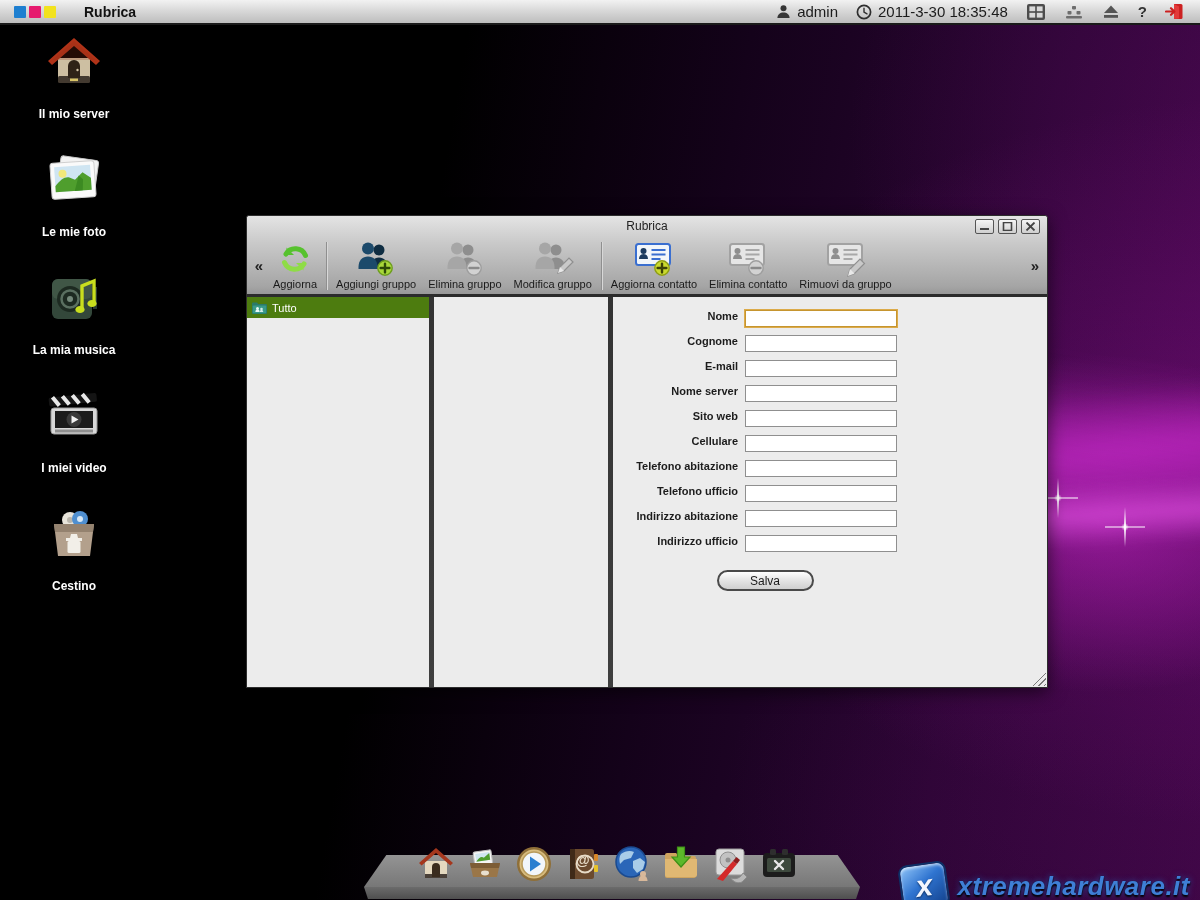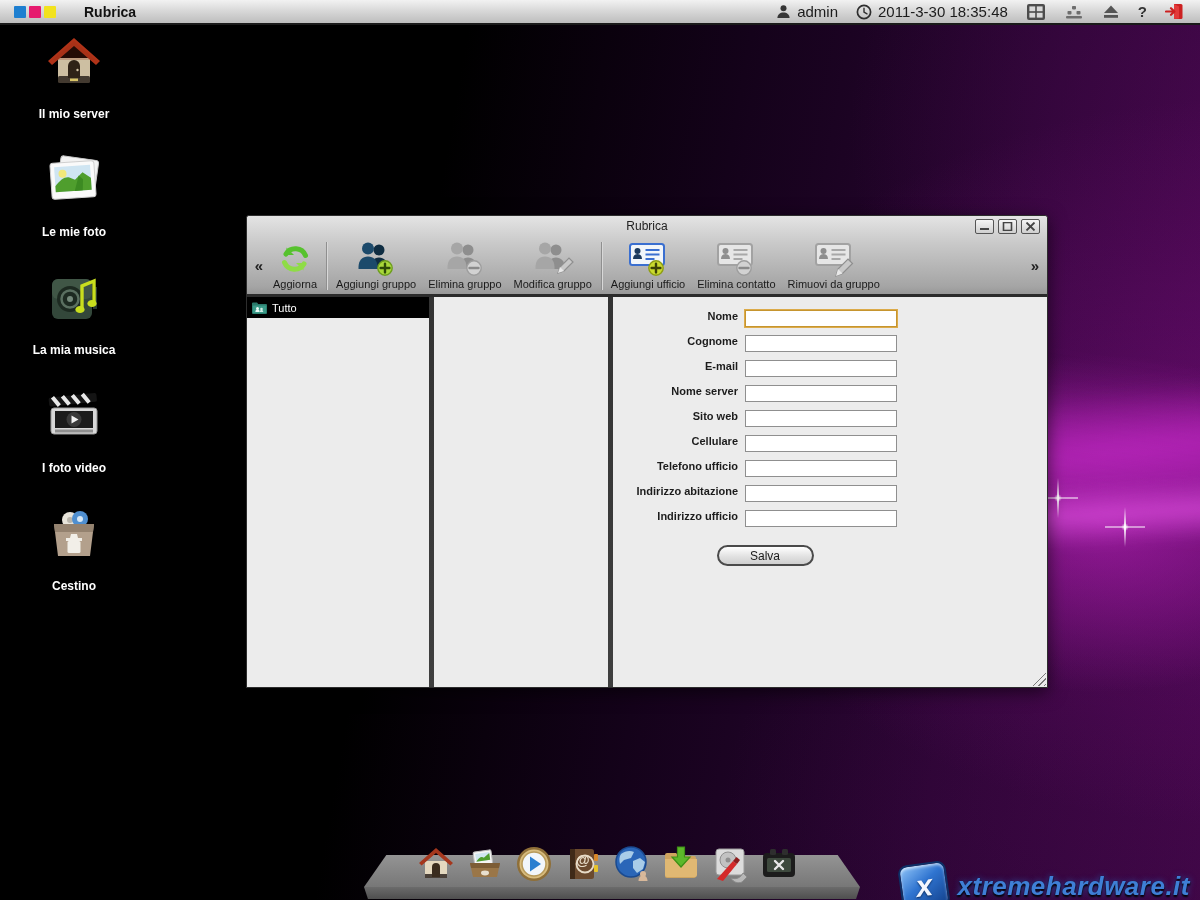--- a/index.html
+++ b/index.html
@@ -79,21 +79,21 @@
   
   .win-content { flex:1; display:flex; min-height:0; position:relative; }
   .panel { background:#ececec; overflow:hidden; }
   .panel-groups { flex:0 0 182px; }
   .panel-contacts { flex:0 0 174px; }
   .panel-form { flex:1; padding:13px 0 0 6px; }
   .splitter { flex:0 0 5px; background:linear-gradient(#333,#3f3f3f); cursor:col-resize; }
 
   .group-row { height:21px; display:flex; align-items:center; gap:5px; padding-left:4px;
     font-size:11px; cursor:pointer; }
-  .group-row.selected { background:#000000; color:#fff; }
+  .group-row.selected { background:#4d7c0f; color:#fff; }
   .group-row .gicon svg { display:block; }
 
   
   .form-block { width:292px; }
   .frow { display:flex; align-items:flex-start; margin-bottom:8px; }
   .frow label { flex:0 0 126px; text-align:right; font-size:11px; font-weight:bold;
     color:#1c1c1c; padding-right:7px; white-space:nowrap; }
   .frow input { width:152px; height:17px; border:1px solid #8f8f8f; background:#fff;
     font-size:11px; padding:0 3px; outline:none; }
   .frow input.focused { border:1px solid #c6952f; box-shadow:0 0 0 1px #dcab4a; }
@@ -265,21 +265,21 @@
               <rect x="4" y="8" width="48" height="9" rx="2" fill="#141414"></rect>
               <path d="M8 8l6 9M18 8l6 9M28 8l6 9M38 8l6 9" stroke="#e8e8e8" stroke-width="4"></path>
             </g>
             <rect x="6" y="20" width="46" height="26" rx="3" fill="#d8d8d8" stroke="#9a9a9a"></rect>
             <rect x="10" y="23" width="38" height="17" fill="#1c1c1c"></rect>
             <circle cx="29" cy="31.5" r="7.5" fill="#3a3a3a"></circle>
             <path d="M26.5 27.5l7 4-7 4z" fill="#f2f2f2"></path>
             <rect x="10" y="41.5" width="38" height="3" fill="#8f8f8f"></rect>
           </svg>
         </span>
-        <span class="dlabel">I foto video</span>
+        <span class="dlabel">I miei video</span>
       </div>
 
       <div class="desk-item">
         <span class="dicon">
           <svg width="56" height="56" viewBox="0 0 56 56">
             <circle cx="24" cy="13" r="8" fill="#e8e4da"></circle>
               <circle cx="24" cy="13" r="3" fill="#b8b4aa"></circle>
             <circle cx="34" cy="12" r="8" fill="#4f8fd0"></circle>
               <circle cx="34" cy="12" r="3" fill="#d8e8f5"></circle>
             <path d="M8 17h40l-4 32H12z" fill="#b3a08c"></path>
@@ -381,21 +381,21 @@
             <span class="ticon">
               <svg width="44" height="38" viewBox="0 0 44 38">
                 <rect x="4" y="4" width="34" height="21" rx="2.5" fill="#f2f6fa" stroke="#3a6fd0" stroke-width="2"></rect>
                 <circle cx="11.5" cy="11" r="3" fill="#1c3a5e"></circle>
                 <path d="M7 19c0-3.2 2-5 4.5-5s4.5 1.8 4.5 5z" fill="#1c3a5e"></path>
                 <path d="M19.5 10h14M19.5 14.5h14M19.5 19h9" stroke="#3a6fd0" stroke-width="2.2"></path>
                 <circle cx="30" cy="28" r="7.2" fill="#cada2e" stroke="#8f9e14" stroke-width="1.4"></circle>
                 <path d="M30 23.6v8.8M25.6 28h8.8" stroke="#3c4206" stroke-width="2.4" stroke-linecap="round"></path>
               </svg>
             </span>
-            <span class="tlabel">Aggiungi ufficio</span>
+            <span class="tlabel">Aggiorna contatto</span>
           </div>
 
           <div class="tool-btn">
             <span class="ticon">
               <svg width="44" height="38" viewBox="0 0 44 38">
                 <rect x="4" y="4" width="34" height="21" rx="2.5" fill="#e6e6e6" stroke="#a2a2a2" stroke-width="2"></rect>
                 <circle cx="11.5" cy="11" r="3" fill="#8e8e8e"></circle>
                 <path d="M7 19c0-3.2 2-5 4.5-5s4.5 1.8 4.5 5z" fill="#8e8e8e"></path>
                 <path d="M19.5 10h14M19.5 14.5h14M19.5 19h9" stroke="#a8a8a8" stroke-width="2.2"></path>
                 <circle cx="30" cy="28" r="7.2" fill="#d2d2d2" stroke="#9e9e9e" stroke-width="1.4"></circle>
@@ -467,20 +467,24 @@
             </div>
             <div class="frow">
               <label>Sito web</label>
               <input type="text" value="" style="">
             </div>
             <div class="frow">
               <label>Cellulare</label>
               <input type="text" value="" style="">
             </div>
             <div class="frow">
+              <label>Telefono abitazione</label>
+              <input type="text" value="" style="">
+            </div>
+            <div class="frow">
               <label>Telefono ufficio</label>
               <input type="text" value="" style="">
             </div>
             <div class="frow">
               <label>Indirizzo abitazione</label>
               <input type="text" value="" style="">
             </div>
             <div class="frow">
               <label>Indirizzo ufficio</label>
               <input type="text" value="" style="">

